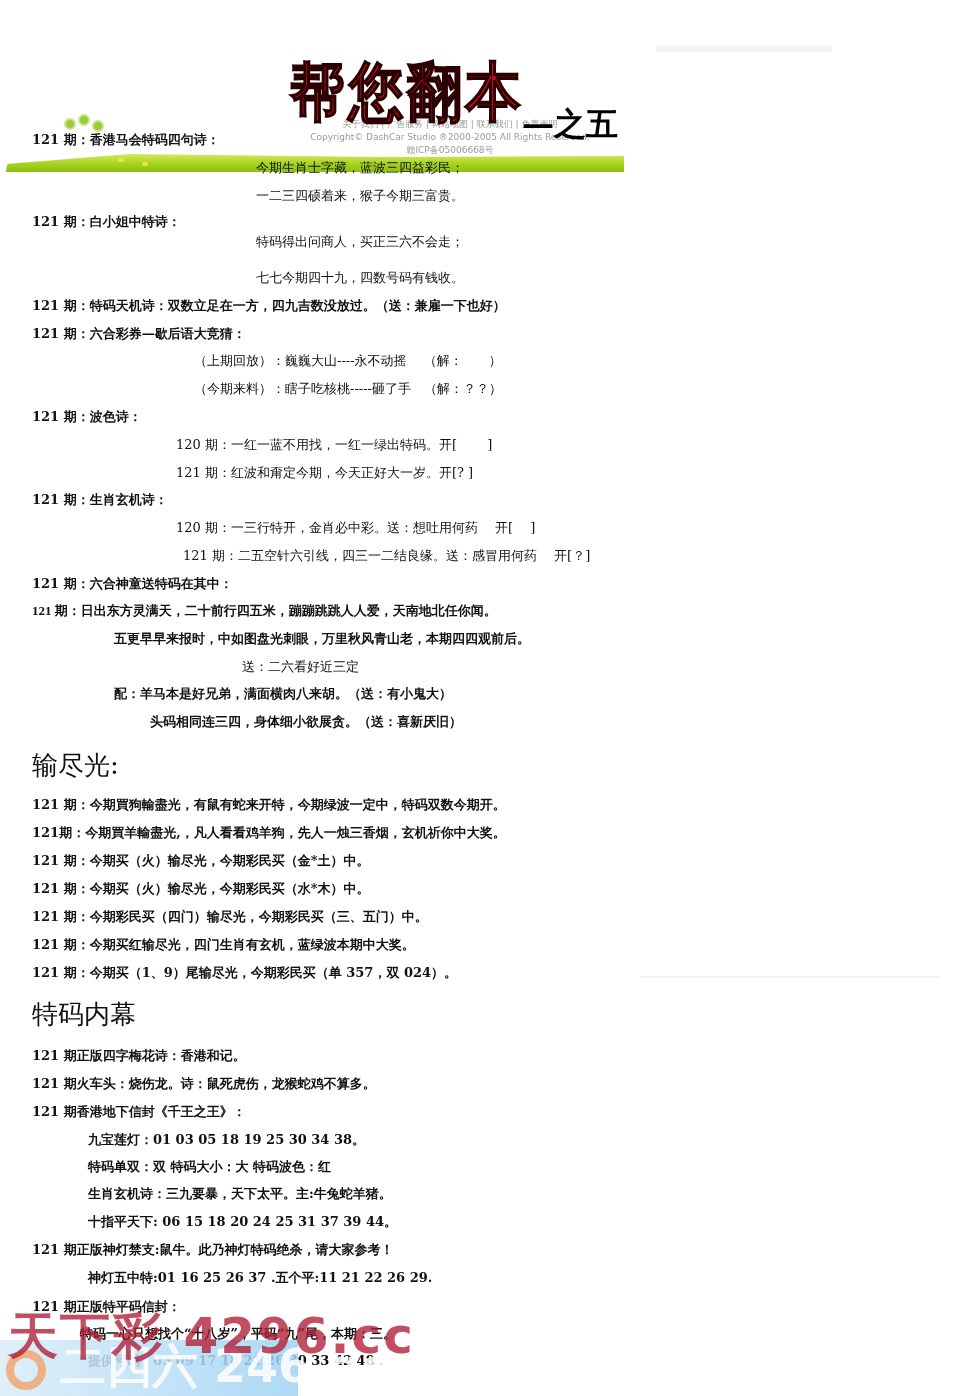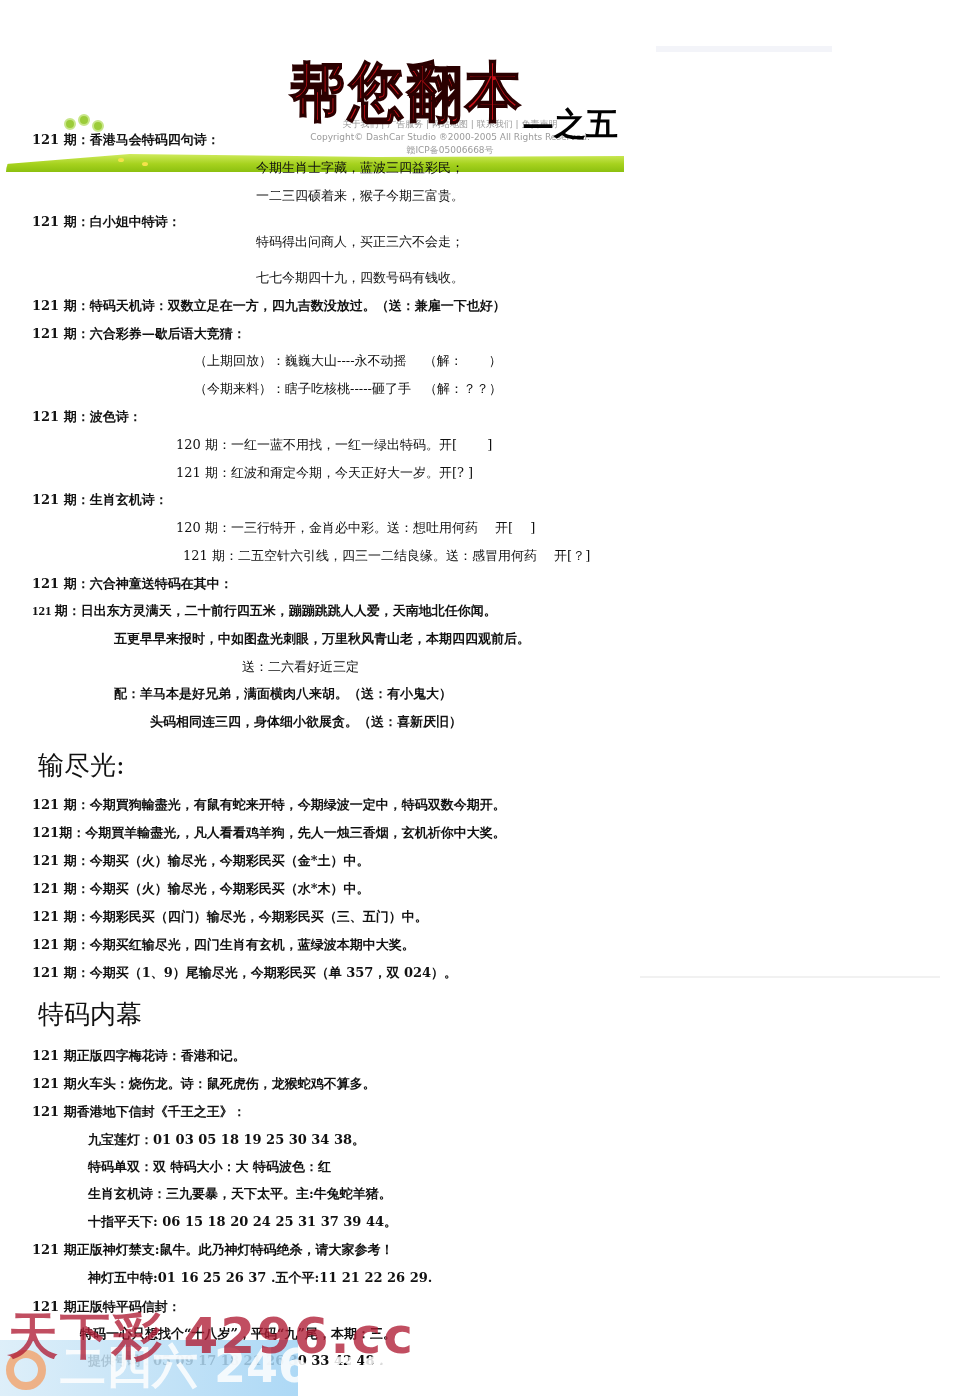--- a/index.html
+++ b/index.html
@@ -12,21 +12,21 @@
     .title { position:absolute; left:290px; top:6px; font-family:"DejaVu Serif",serif; font-size:64px; font-weight:bold; color:#cc1018;
              letter-spacing:4px; -webkit-text-stroke:1.5px #2a0000; line-height:80px; transform:scaleX(0.86); transform-origin:left; }
     .title-suffix { position:absolute; left:522px; top:60px; font-size:32px; font-weight:bold; color:#000; line-height:36px; }
     .copyright { position:absolute; left:300px; top:72px; width:300px; font-family:"DejaVu Sans",sans-serif; font-size:9px; color:#9a9a9a; text-align:center; line-height:13px; }
     .banner { position:absolute; left:6px; top:106px; width:618px; height:20px; background:linear-gradient(180deg,#d8f06a 0%,#a6d21e 60%,#8cc010 100%);
               border-radius:40px 0 0 0; clip-path:polygon(0 60%, 20% 10%, 60% 25%, 100% 20%, 100% 100%, 0 100%); }
     .banner-dot { position:absolute; width:6px; height:4px; background:#f4e24a; border-radius:50%; }
     .content { position:absolute; left:0; top:0; width:968px; }
     .line { position:absolute; font-size:13px; font-weight:bold; white-space:pre; line-height:22px; }
     .line.normal { font-weight:normal; }
-    .heading { position:absolute; font-size:26px; font-weight:normal; line-height:32px;margin-left:6px; }
+    .heading { position:absolute; font-size:26px; font-weight:normal; line-height:32px; }
     .wm-box { position:absolute; left:0; top:1340px; width:298px; height:56px; background:linear-gradient(90deg,#d8ecf8,#9fd2f4); opacity:.85; }
     .wm-ring { position:absolute; left:6px; top:1350px; width:40px; height:40px; border-radius:50%; border:8px solid #f3a36a; box-sizing:border-box; opacity:.8; }
     .wm-ring-text { position:absolute; left:60px; top:1346px; font-family:"DejaVu Sans",sans-serif; font-size:46px; font-weight:bold; color:#ffffff; opacity:.85; line-height:40px; }
     .wm-main { position:absolute; left:8px; top:1296px; font-family:"DejaVu Sans",sans-serif; font-size:50px; font-weight:bold; color:rgba(176,28,52,0.78); line-height:80px; letter-spacing:2px; }
     .faint-right { position:absolute; left:640px; top:976px; width:300px; height:2px; background:#f1f1f1; }
   </style>
 </head>
 <body>
 
 <div class="header">

